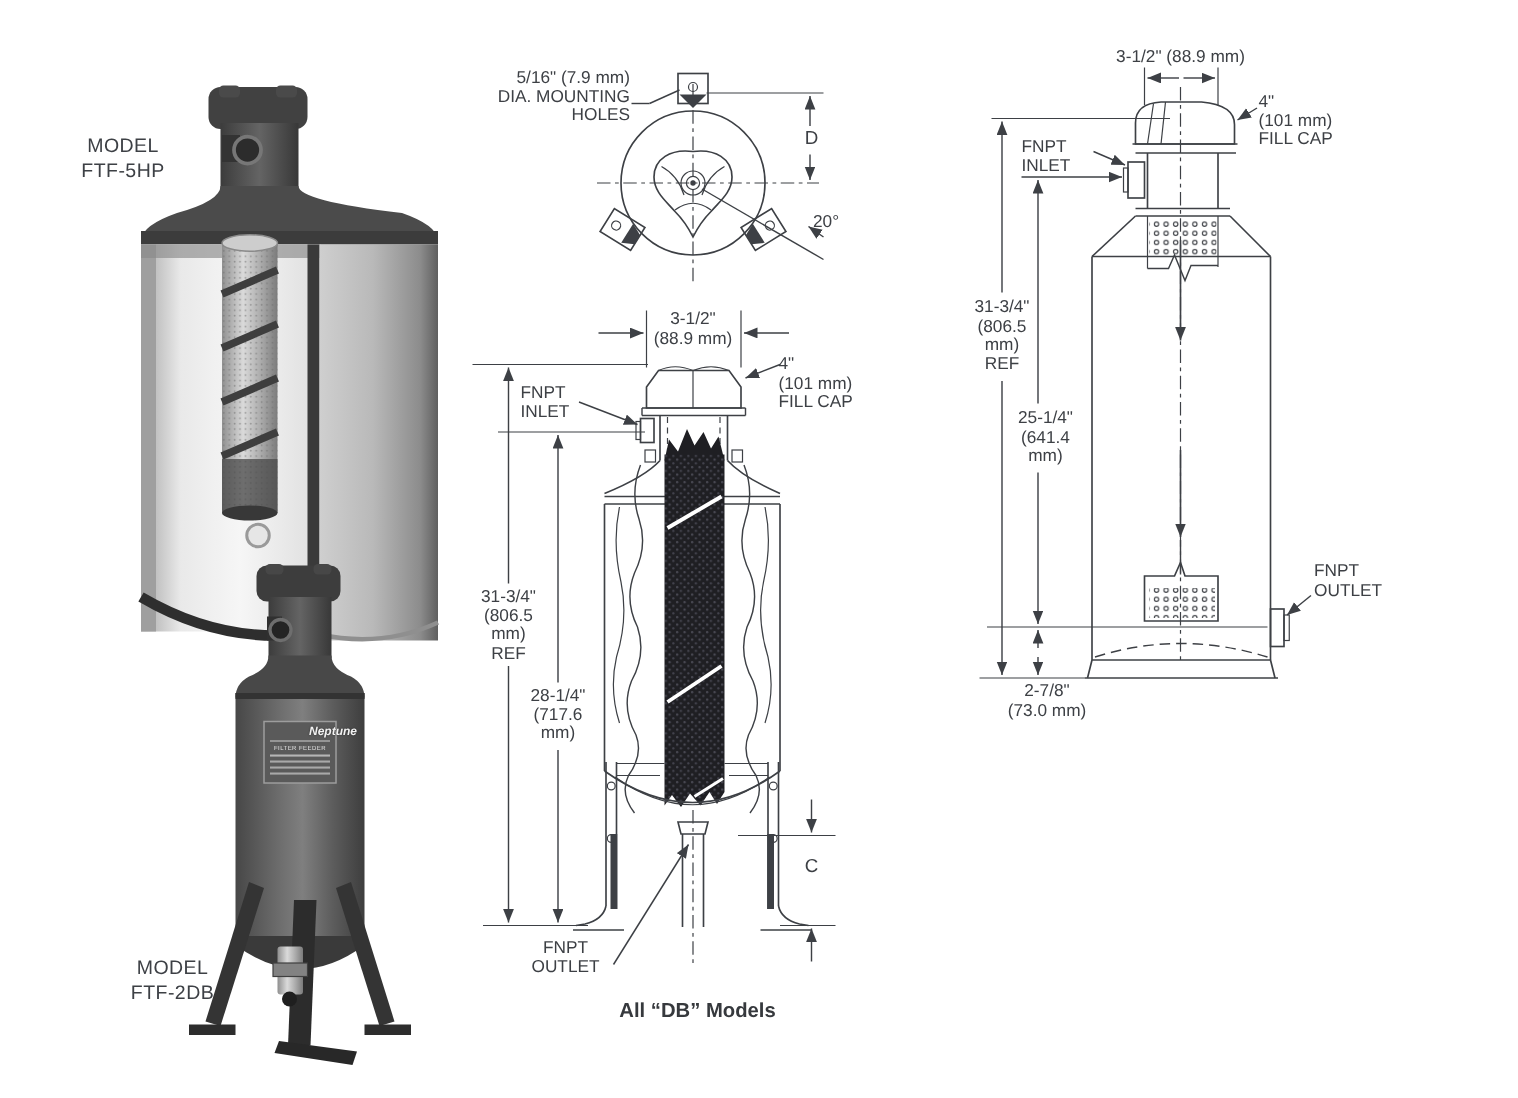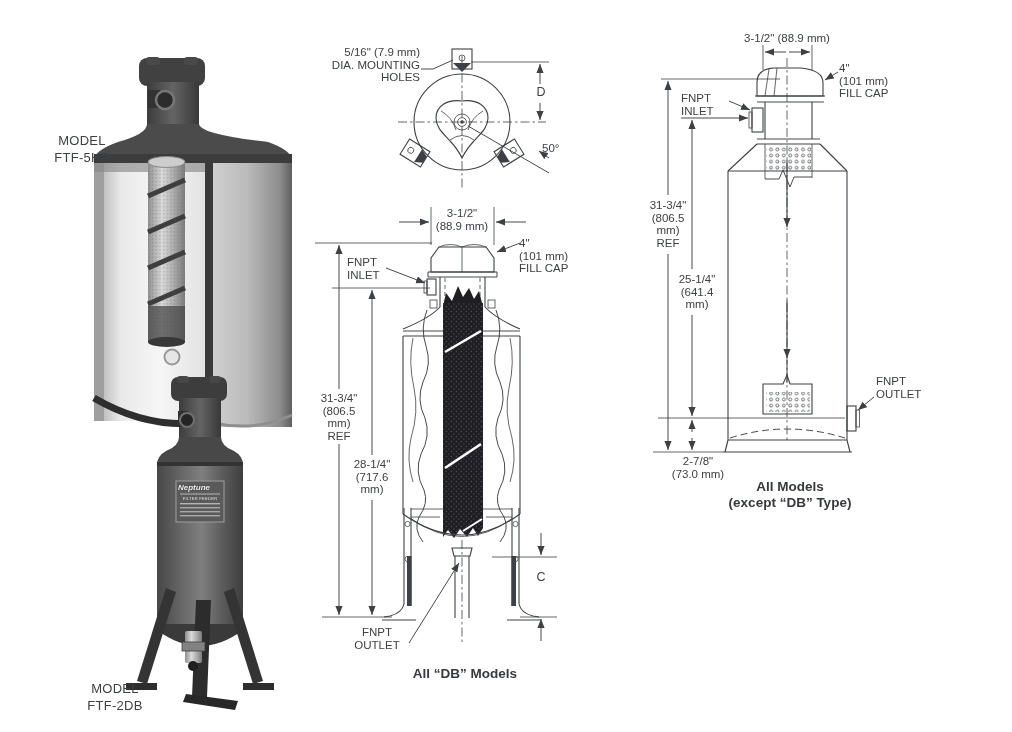--- a/index.html
+++ b/index.html
@@ -2,25 +2,25 @@
 <html><head>
 <meta charset="utf-8">
 <style>
   html,body{margin:0;padding:0;background:#fff;}
   #canvas{position:relative;width:1012px;height:732px;background:#fff;overflow:hidden;
           font-family:"Liberation Sans",sans-serif;color:#3d4045;}
   #art{position:absolute;left:0;top:0;}
   .lbl{position:absolute;white-space:pre-line;font-size:11.5px;line-height:1.09;color:#3d4045;}
   .center{text-align:center;}
   .right{text-align:right;}
-  .model{font-size:13px;line-height:1.3;letter-spacing:.3px;margin-top:44px;}
+  .model{font-size:13px;line-height:1.3;letter-spacing:.3px;}
   .caption{font-weight:bold;font-size:13.5px;line-height:1.15;color:#36393d;}
   .dletter{font-size:12.5px;}
   .brand{position:absolute;font-style:italic;font-weight:bold;font-size:8px;color:#f2f2f2;
-         text-align:left;text-shadow:0 0 1px #222;}
+         text-align:right;text-shadow:0 0 1px #222;padding-left:16px;}
   .tiny{position:absolute;font-size:4px;letter-spacing:.3px;color:#e3e3e3;text-align:center;}
   svg .ln{stroke:#3d4045;fill:none;stroke-width:1.1;}
   svg .th{stroke:#3d4045;fill:none;stroke-width:.8;}
   svg .dm{stroke:#3d4045;fill:none;stroke-width:.95;}
   svg .cl{stroke:#3d4045;fill:none;stroke-width:.8;stroke-dasharray:9 3 2.5 3;}
   svg .dsh{stroke:#3d4045;fill:none;stroke-width:.8;stroke-dasharray:4 3;}
 </style>
 </head>
 <body>
 
@@ -356,21 +356,21 @@
 <div class="lbl model center" style="left:71px;top:637px;width:88px;">MODEL
 FTF-2DB</div>
 
 <div class="brand" style="left:178px;top:483px;width:44px;">Neptune</div>
 <div class="tiny" style="left:178px;top:496px;width:44px;">FILTER FEEDER</div>
 
 <div class="lbl right" style="left:316px;top:46px;width:104px;">5/16" (7.9 mm)
 DIA. MOUNTING
 HOLES</div>
 <div class="lbl dletter center" style="left:531px;top:86px;width:20px;">D</div>
-<div class="lbl" style="left:542px;top:142px;width:30px;">50°</div>
+<div class="lbl" style="left:542px;top:142px;width:30px;">20°</div>
 
 <div class="lbl center" style="left:419px;top:207px;width:86px;">3-1/2"
 (88.9 mm)</div>
 <div class="lbl" style="left:519px;top:237px;width:64px;">4"
 (101 mm)
 FILL CAP</div>
 <div class="lbl" style="left:347px;top:256px;width:44px;">FNPT
 INLET</div>
 <div class="lbl center" style="left:311px;top:392px;width:56px;">31-3/4"
 (806.5
@@ -394,16 +394,14 @@
 (806.5
 mm)
 REF</div>
 <div class="lbl center" style="left:669px;top:273px;width:56px;">25-1/4"
 (641.4
 mm)</div>
 <div class="lbl" style="left:876px;top:375px;width:60px;">FNPT
 OUTLET</div>
 <div class="lbl center" style="left:663px;top:455px;width:70px;">2-7/8"
 (73.0 mm)</div>
-<div class="lbl caption center" style="left:707px;top:479px;width:166px;">All Models
-(except “DB” Type)</div>
 
 </div>
 
 </body></html>

